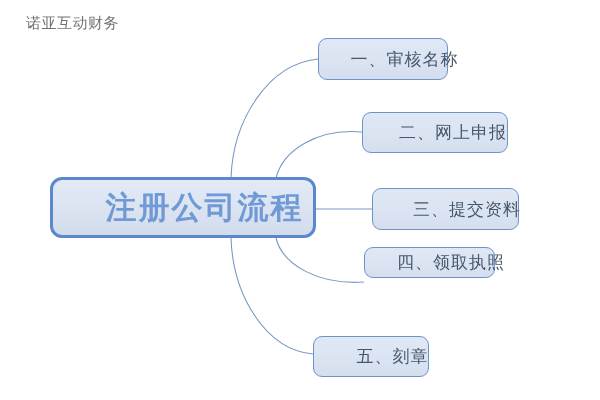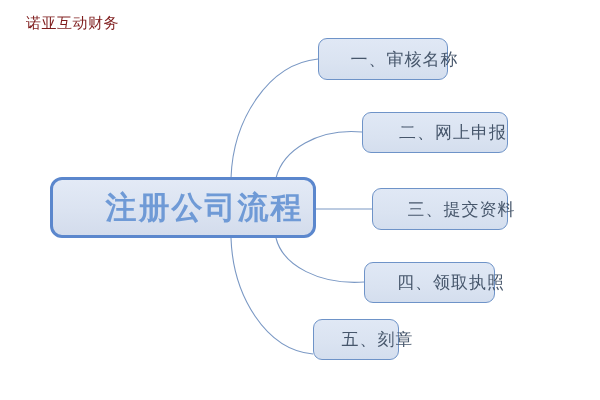--- a/index.html
+++ b/index.html
@@ -24,21 +24,21 @@
     width: 600px;
     height: 400px;
     pointer-events: none;
   }
   .watermark {
     position: absolute;
     left: 26px;
     top: 13px;
     font-size: 15px;
     line-height: 20px;
-    color: #7f1d1d;
+    color: #737373;
     letter-spacing: 0.5px;
     white-space: nowrap;
     font-family: "DejaVu Sans", "Liberation Sans", sans-serif;
   }
   .node {
     position: absolute;
     box-sizing: border-box;
     display: flex;
     align-items: center;
     justify-content: center;
@@ -63,23 +63,23 @@
   .node.branch {
     border: 1.6px solid #6e93c8;
     border-radius: 9px;
     background: linear-gradient(180deg, #e0e8f5 0%, #dae3f1 60%, #d4deee 100%);
     color: #46566b;
     font-size: 17px;
     letter-spacing: 1px;
   }
   .node.b1 { left: 318px; top: 38px;  width: 130px; height: 42px; }
   .node.b2 { left: 362px; top: 112px; width: 146px; height: 41px; justify-content: flex-end; }
-  .node.b3 { left: 372px; top: 188px; width: 136px; height: 42px; border-radius: 9px; }
-  .node.b4 { left: 364px; top: 262px; width: 131px; height: 41px; }
-  .node.b5 { left: 313px; top: 319px; width: 86px;  height: 41px; }
+  .node.b3 { left: 372px; top: 188px; width: 147px; height: 42px; border-radius: 9px; }
+  .node.b4 { left: 364px; top: 247px; width: 131px; height: 31px; }
+  .node.b5 { left: 313px; top: 336px; width: 116px;  height: 41px; }
 </style>
 </head>
 <body>
 
 <div id="canvas">
 
   <svg id="connectors" viewBox="0 0 600 400" width="600" height="400" xmlns="http://www.w3.org/2000/svg">
     <g fill="none" stroke="#7a98c4" stroke-width="1.1">
       <path d="M 231 178 C 233 120 268 64 318 59"></path>
       <path d="M 276 178 C 283 150 318 128 362 132"></path>

